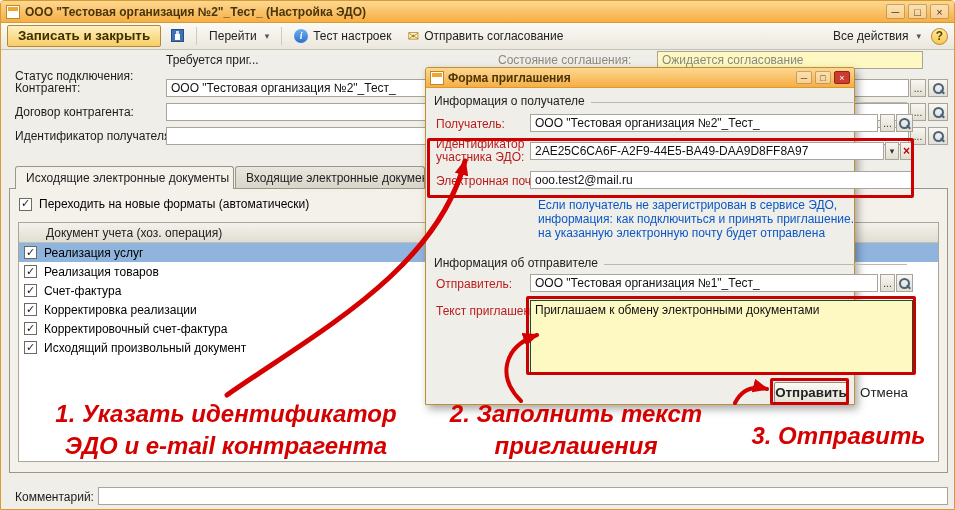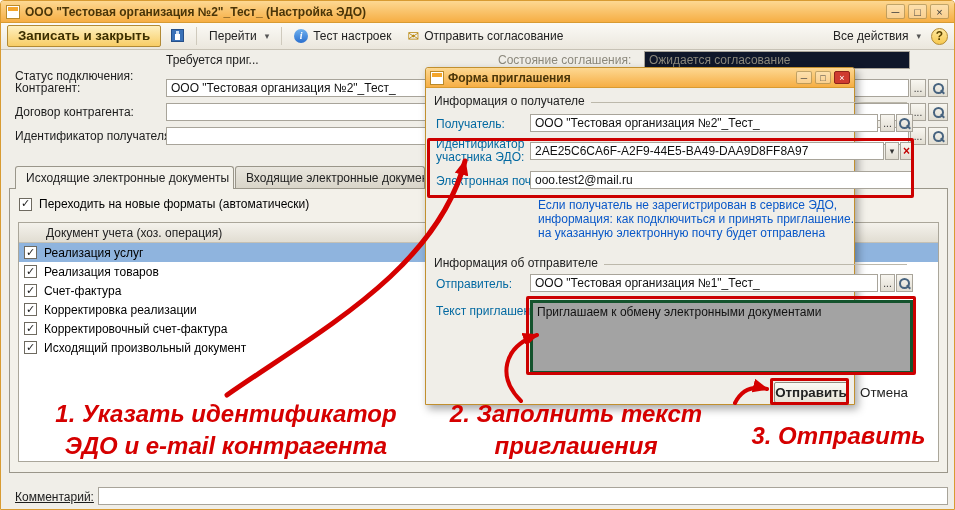--- a/index.html
+++ b/index.html
@@ -40,21 +40,21 @@
   .icon-mail { color:#b8860b; font-size:14px; line-height:14px; }
   .icon-mail::before{content:"✉";}
   .help-btn { width:17px; height:17px; border-radius:50%; background:linear-gradient(#ffe9a0,#f7c84f);
     border:1px solid #b28a35; color:#5a4200; font-weight:bold; display:flex; align-items:center; justify-content:center; }
 
   
   .label { position:absolute; color:#1c1c1c; white-space:nowrap; }
   .label.dis { color:#8b887c; }
   .field { position:absolute; height:18px; background:#fff; border:1px solid #a8a49a;
     padding:1px 4px 0; color:#111; overflow:hidden; white-space:nowrap; }
-  .field.dis { background:#0f172a; color:#8b887c; }
+  .field.dis { background:#fef9c3; color:#8b887c;margin-left:13px; }
   .fbtn { position:absolute; height:18px; display:flex; align-items:center; justify-content:center;
     background:linear-gradient(#f8f6f0,#e2ded3); border:1px solid #a8a49a; font-size:10px; color:#333; }
   .fbtn.dots::before{content:"...";} 
   .fbtn.combo::before{content:"▾"; font-size:9px;}
   .fbtn.xred{color:#c00000; font-weight:bold;} .fbtn.xred::before{content:"×"; font-size:12px;}
   .icon-mag { width:13px; height:13px; position:relative; display:inline-block; }
   .icon-mag::before { content:""; position:absolute; width:7px; height:7px; border:2px solid #47637f; border-radius:50%; left:1px; top:1px; }
   .icon-mag::after { content:""; position:absolute; width:5px; height:2px; background:#47637f; transform:rotate(45deg); left:8px; top:9px; }
 
   
@@ -80,23 +80,23 @@
   
   .dialog { position:absolute; left:424px; top:66px; width:430px; height:338px;
     background:#f0eee8; border:1px solid #c18f2e; box-shadow:3px 4px 8px rgba(0,0,0,.35);
     z-index:10; border-radius:3px 3px 0 0; }
   .dlg-titlebar { height:20px; background:linear-gradient(#fdd892,#f6ae44); display:flex;
     align-items:center; gap:4px; padding:0 4px; border-bottom:1px solid #d89b32; border-radius:3px 3px 0 0; }
   .dlg-titlebar .title-text { font-size:12px; }
   .dlg-titlebar .wbtn { width:16px; height:13px; font-size:9px; }
   .grp { position:absolute; left:8px; width:473px; display:flex; align-items:center; gap:6px; color:#222; }
   .grp::after { content:""; flex:1; height:1px; background:#bcb8ab; margin-top:2px; }
-  .dlg-label { position:absolute; color:#0369a1; }
+  .dlg-label { position:absolute; color:#b91c1c; }
   .hint { position:absolute; left:112px; top:130px; width:372px; color:#0a58c8; line-height:14px; }
-  .ta { position:absolute; background:#a3a3a3; border:3px solid #14532d; padding:2px 4px; color:#111;
+  .ta { position:absolute; background:#fef9c3; border:1px solid #14532d; padding:2px 4px; color:#111;
     line-height:14px; overflow:hidden; }
   .btn-std { position:absolute; height:21px; background:linear-gradient(#fbfaf5,#e6e2d7);
     border:1px solid #8f8b7f; border-radius:2px; font-weight:bold; color:#222;
     display:flex; align-items:center; justify-content:center; }
   .btn-flat { position:absolute; height:21px; color:#222; display:flex; align-items:center; justify-content:center; }
 
   
   .red-rect { position:absolute; border:3px solid #cc0000; border-radius:2px; z-index:20; }
   .annot { position:absolute; color:#d50000; font-weight:bold; font-style:italic; font-size:24px;
     text-align:center; z-index:22; white-space:nowrap; }
@@ -194,21 +194,21 @@
         <span class="cb checked"></span>
         <span>Корректировочный счет-фактура</span>
       </div>
       <div class="trow">
         <span class="cb checked"></span>
         <span>Исходящий произвольный документ</span>
       </div>
     </div>
   </div>
 
-  <span class="label" style="left:14px; top:489px;text-decoration:underline;">Комментарий:</span>
+  <span class="label" style="left:14px; top:489px;">Комментарий:</span>
   <div class="field" style="left:97px; top:486px; width:850px;"></div>
 
   <div class="dialog">
     <div class="dlg-titlebar">
       <span class="app-ico"></span>
       <span class="title-text">Форма приглашения</span>
       <span class="win-controls">
         <span class="wbtn min"></span>
         <span class="wbtn max"></span>
         <span class="wbtn cls red"></span>

